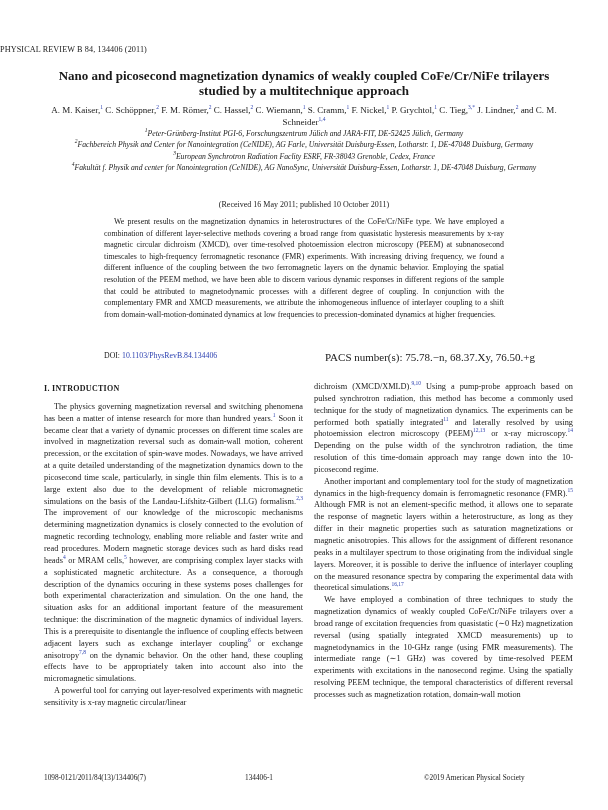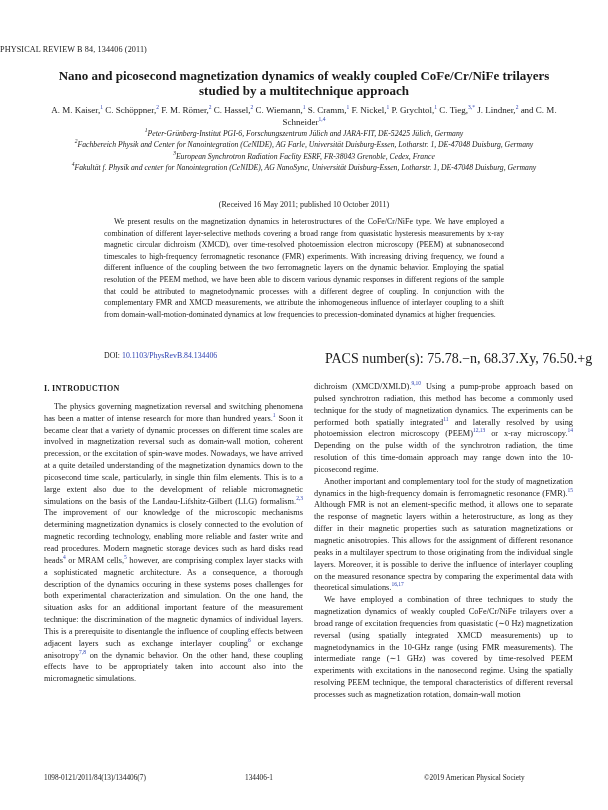--- a/index.html
+++ b/index.html
@@ -6,21 +6,21 @@
   body { width:608px; height:810px; position:relative; overflow:hidden;
          font-family:"Liberation Serif","DejaVu Serif",serif; color:#1a1a1a; }
   .abs { position:absolute; }
   #journal { top:45px; left:0; width:608px; text-align:left; font-size:8.2px; letter-spacing:0.1px; }
   #title { top:68px; left:40px; width:528px; text-align:center; font-weight:bold; font-size:13px; line-height:15px; }
   #authors { top:104px; left:40px; width:528px; text-align:center; font-size:9px; line-height:12px; }
   #affils { top:128px; left:30px; width:548px; text-align:center; font-size:7.7px; line-height:11.3px; font-style:italic; }
   #received { top:200px; left:0; width:608px; text-align:center; font-size:8px; }
   #abstract { top:216px; left:104px; width:400px; font-size:7.9px; line-height:11.6px; text-align:justify; text-indent:10px; }
   #doi { top:351px; left:104px; font-size:7.8px; }
-  #pacs { top:351px; left:325px; font-size:14px; }
+  #pacs { top:351px; left:325px; font-size:11px; }
   .link { color:#2a3fb0; }
   sup { font-size:5.5px; vertical-align:4px; line-height:0; }
   sup.link { color:#2a3fb0; }
   #col-left { top:381px; left:44px; width:259px; font-size:8.3px; line-height:11.85px; text-align:justify; }
   #col-right { top:381px; left:314px; width:259px; font-size:8.3px; line-height:11.85px; text-align:justify; }
   .section-head { font-weight:bold; font-size:8px; letter-spacing:0.3px; margin:2px 0 6px 0; }
   .para { text-indent:10px; margin:0; }
   .para.noindent { text-indent:0; }
   #footer-left { top:773px; left:44px; font-size:7.3px; }
   #footer-center { top:773px; left:245px; font-size:7.3px; }
@@ -52,20 +52,21 @@
 </div>
 
 <div id="pacs" class="abs">
   <span>PACS number(s):</span>
   <span>75.78.−n, 68.37.Xy, 76.50.+g</span>
 </div>
 
 <div id="col-left" class="abs">
   <div class="section-head">I.  INTRODUCTION</div>
   <p class="para"><span>The physics governing magnetization reversal and switching phenomena has been a matter of intense research for more than hundred years.</span><sup class="link">1</sup><span> Soon it became clear that a variety of dynamic processes on different time scales are involved in magnetization reversal such as domain-wall motion, coherent precession, or the excitation of spin-wave modes. Nowadays, we have arrived at a quite detailed understanding of the magnetization dynamics down to the picosecond time scale, particularly, in single thin film elements. This is to a large extent also due to the development of reliable micromagnetic simulations on the basis of the Landau-Lifshitz-Gilbert (LLG) formalism.</span><sup class="link">2,3</sup><span> The improvement of our knowledge of the microscopic mechanisms determining magnetization dynamics is closely connected to the evolution of magnetic recording technology, enabling more reliable and faster write and read procedures. Modern magnetic storage devices such as hard disks read heads</span><sup class="link">4</sup><span> or MRAM cells,</span><sup class="link">5</sup><span> however, are comprising complex layer stacks with a sophisticated magnetic architecture. As a consequence, a thorough description of the dynamics occuring in these systems poses challenges for both experimental characterization and simulation. On the one hand, the situation asks for an additional important feature of the measurement technique: the discrimination of the magnetic dynamics of individual layers. This is a prerequisite to disentangle the influence of coupling effects between adjacent layers such as exchange interlayer coupling</span><sup class="link">6</sup><span> or exchange anisotropy</span><sup class="link">7,8</sup><span> on the dynamic behavior. On the other hand, these coupling effects have to be appropriately taken into account also into the micromagnetic simulations.</span></p>
+  <p class="para">A powerful tool for carrying out layer-resolved experiments with magnetic sensitivity is x-ray magnetic circular/linear</p>
 </div>
 
 <div id="col-right" class="abs">
   <p class="para noindent"><span>dichroism (XMCD/XMLD).</span><sup class="link">9,10</sup><span> Using a pump-probe approach based on pulsed synchrotron radiation, this method has become a commonly used technique for the study of magnetization dynamics. The experiments can be performed both spatially integrated</span><sup class="link">11</sup><span> and laterally resolved by using photoemission electron microscopy (PEEM)</span><sup class="link">12,13</sup><span> or x-ray microscopy.</span><sup class="link">14</sup><span> Depending on the pulse width of the synchrotron radiation, the time resolution of this time-domain approach may range down into the 10-picosecond regime.</span></p>
   <p class="para"><span>Another important and complementary tool for the study of magnetization dynamics in the high-frequency domain is ferromagnetic resonance (FMR).</span><sup class="link">15</sup><span> Although FMR is not an element-specific method, it allows one to separate the response of magnetic layers within a heterostructure, as long as they differ in their magnetic properties such as saturation magnetizations or magnetic anisotropies. This allows for the assignment of different resonance peaks in a multilayer spectrum to those originating from the individual single layers. Moreover, it is possible to derive the influence of interlayer coupling on the measured resonance spectra by comparing the experimental data with theoretical simulations.</span><sup class="link">16,17</sup></p>
   <p class="para">We have employed a combination of three techniques to study the magnetization dynamics of weakly coupled CoFe/Cr/NiFe trilayers over a broad range of excitation frequencies from quasistatic (∼0 Hz) magnetization reversal (using spatially integrated XMCD measurements) up to magnetodynamics in the 10-GHz range (using FMR measurements). The intermediate range (∼1 GHz) was covered by time-resolved PEEM experiments with excitations in the nanosecond regime. Using the spatially resolving PEEM technique, the temporal characteristics of different reversal processes such as magnetization rotation, domain-wall motion</p>
 </div>
 
 <div id="footer-left" class="abs">1098-0121/2011/84(13)/134406(7)</div>
 <div id="footer-center" class="abs">134406-1</div>

